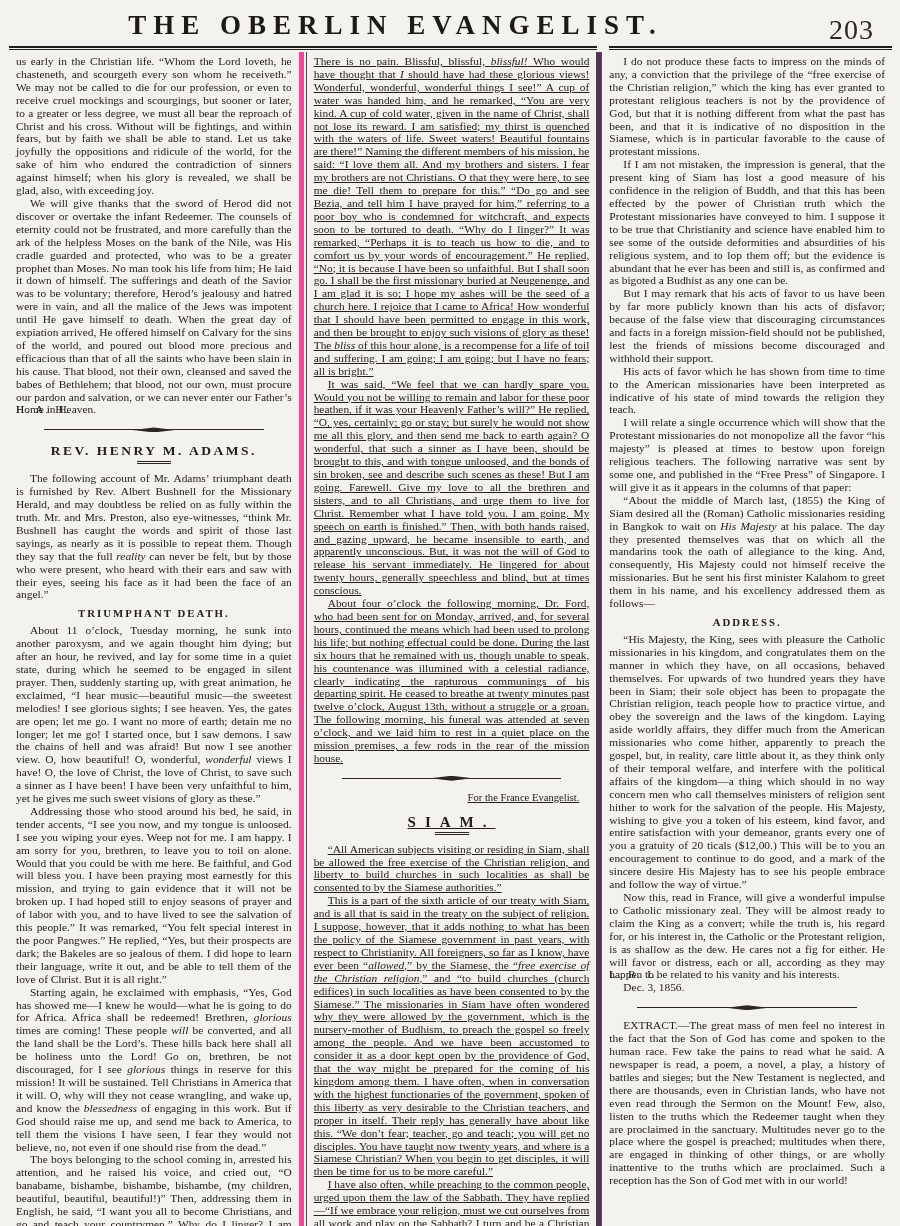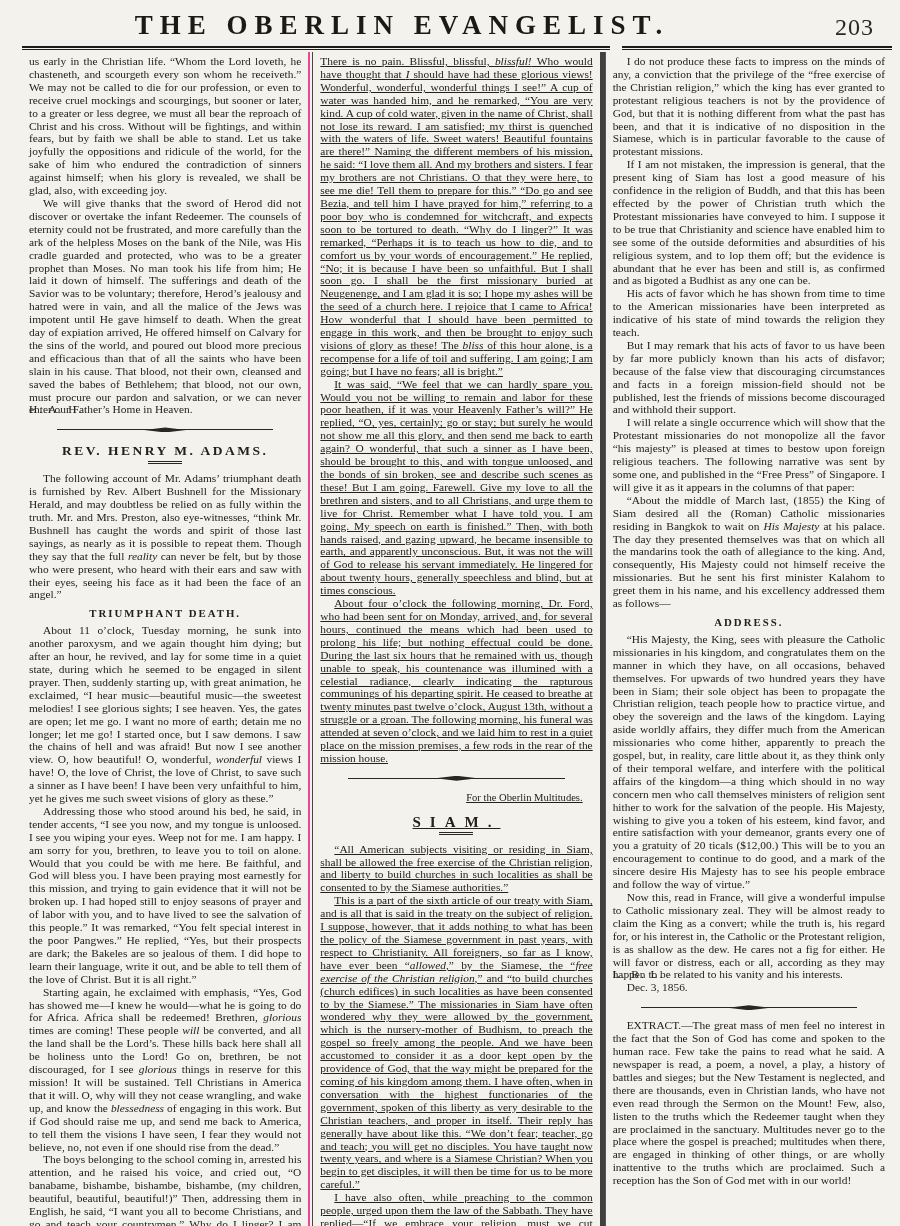--- a/index.html
+++ b/index.html
@@ -8,47 +8,47 @@
     background:#efede6;
     font-family:"Liberation Serif","DejaVu Serif",serif;
     color:#24211c;
   }
   .sheet {
     width:900px; height:1226px;
     background:
       radial-gradient(ellipse at 50% 40%, #f6f4ee 60%, #ecead f 100%),
       #f4f2ec;
     background-color:#f4f2ec;
-    padding:8px 8px 0 22px;
+    padding:8px 8px 0 9px;
     position:relative;
   }
   
   .masthead { position:relative; height:34px; }
   .masthead-title {
     position:absolute; left:0; right:110px; top:2px;
     text-align:center;
     font-size:27px; letter-spacing:7px; font-weight:bold;
     color:#1c1a16;
   }
   .masthead-page {
     position:absolute; right:18px; top:6px;
-    font-size:24px; letter-spacing:1px; color:#2b2822;
+    font-size:28px; letter-spacing:1px; color:#2b2822;
   }
   .head-rules { display:flex; gap:12px; margin-top:4px; }
   .dbl-rule { height:4px; border-top:2px solid #1e1c18; border-bottom:1px solid #1e1c18; }
   .dbl-rule.left { width:588px; }
   .dbl-rule.right { flex:1; }
   
   .columns { display:flex; height:1174px; overflow:hidden; margin-top:2px; }
   .col {
     flex:1 1 0; padding:3px 7px 0 7px;
     font-size:11.4px; line-height:12.9px;
     overflow:hidden;
   }
-  .col-1 { border-right:2px solid #ec4899; }
+  .col-1 { border-right:5px solid #ec4899; }
   .col-2 { border-left:1px solid #4a463e; border-right:5px solid #404040; margin-left:2px; margin-right:0;text-decoration:underline; }
   .col-3 { border-left:1px solid #a21caf; }
   
   .para { text-align:justify; text-indent:14px; }
   .para.noindent { text-indent:0; }
   .heading {
     text-align:center; font-weight:bold;
     font-size:13.5px; letter-spacing:2.5px;
     margin:11px 0 3px 0;
   }
@@ -105,32 +105,32 @@
         <div class="para">About 11 o’clock, Tuesday morning, he sunk into another paroxysm, and we again thought him dying; but after an hour, he revived, and lay for some time in a quiet state, during which he seemed to be engaged in silent prayer. Then, suddenly starting up, with great animation, he exclaimed, “I hear music—beautiful music—the sweetest melodies! I see glorious sights; I see heaven. Yes, the gates are open; let me go. I want no more of earth; detain me no longer; let me go! I started once, but I saw demons. I saw the chains of hell and was afraid! But now I see another view. O, how beautiful! O, wonderful, <i>wonderful</i> views I have! O, the love of Christ, the love of Christ, to save such a sinner as I have been! I have been very unfaithful to him, yet he gives me such sweet visions of glory as these.”</div>
         <div class="para">Addressing those who stood around his bed, he said, in tender accents, “I see you now, and my tongue is unloosed. I see you wiping your eyes. Weep not for me. I am happy. I am sorry for you, brethren, to leave you to toil on alone. Would that you could be with me here. Be faithful, and God will bless you. I have been praying most earnestly for this mission, and trying to gain evidence that it will not be broken up. I had hoped still to enjoy seasons of prayer and of labor with you, and to have lived to see the salvation of this people.” It was remarked, “You felt special interest in the poor Pangwes.” He replied, “Yes, but their prospects are dark; the Bakeles are so jealous of them. I did hope to learn their language, write it out, and be able to tell them of the love of Christ. But it is all right.”</div>
         <div class="para">Starting again, he exclaimed with emphasis, “Yes, God has showed me—I knew he would—what he is going to do for Africa. Africa shall be redeemed! Brethren, <i>glorious</i> times are coming! These people <i>will</i> be converted, and all the land shall be the Lord’s. These hills back here shall all be holiness unto the Lord! Go on, brethren, be not discouraged, for I see <i>glorious</i> things in reserve for this mission! It will be sustained. Tell Christians in America that it will. O, why will they not cease wrangling, and wake up, and know the <i>blessedness</i> of engaging in this work. But if God should raise me up, and send me back to America, to tell them the visions I have seen, I fear they would not believe, no, not even if one should rise from the dead.”</div>
         <div class="para">The boys belonging to the school coming in, arrested his attention, and he raised his voice, and cried out, “O banabame, bishambe, bishambe, bishambe, (my children, beautiful, beautiful, beautiful!)” Then, addressing them in English, he said, “I want you all to become Christians, and go and teach your countrymen.” Why do I linger? I am going; I am going; the cords of life are breaking; O, the —no, the  of dying.</div>
       </div>
     <div class="col col-2">
         <div class="para noindent">There is no pain. Blissful, blissful, <i>blissful!</i> Who would have thought that <i>I</i> should have had these glorious views! Wonderful, wonderful, wonderful things I see!” A cup of water was handed him, and he remarked, “You are very kind. A cup of cold water, given in the name of Christ, shall not lose its reward. I am satisfied; my thirst is quenched with the waters of life. Sweet waters! Beautiful fountains are there!” Naming the different members of his mission, he said: “I love them all. And my brothers and sisters. I fear my brothers are not Christians. O that they were here, to see me die! Tell them to prepare for this.” “Do go and see Bezia, and tell him I have prayed for him,” referring to a poor boy who is condemned for witchcraft, and expects soon to be tortured to death. “Why do I linger?” It was remarked, “Perhaps it is to teach us how to die, and to comfort us by your words of encouragement.” He replied, “No; it is because I have been so unfaithful. But I shall soon go. I shall be the first missionary buried at Neugenenge, and I am glad it is so; I hope my ashes will be the seed of a church here. I rejoice that I came to Africa! How wonderful that I should have been permitted to engage in this work, and then be brought to enjoy such visions of glory as these! The <i>bliss</i> of this hour alone, is a recompense for a life of toil and suffering. I am going; I am going; but I have no fears; all is bright.”</div>
         <div class="para">It was said, “We feel that we can hardly spare you. Would you not be willing to remain and labor for these poor heathen, if it was your Heavenly Father’s will?” He replied, “O, yes, certainly; go or stay; but surely he would not show me all this glory, and then send me back to earth again? O wonderful, that such a sinner as I have been, should be brought to this, and with tongue unloosed, and the bonds of sin broken, see and describe such scenes as these! But I am going. Farewell. Give my love to all the brethren and sisters, and to all Christians, and urge them to live for Christ. Remember what I have told you. I am going. My speech on earth is finished.” Then, with both hands raised, and gazing upward, he became insensible to earth, and apparently unconscious. But, it was not the will of God to release his servant immediately. He lingered for about twenty hours, generally speechless and blind, but at times conscious.</div>
         <div class="para">About four o’clock the following morning, Dr. Ford, who had been sent for on Monday, arrived, and, for several hours, continued the means which had been used to prolong his life; but nothing effectual could be done. During the last six hours that he remained with us, though unable to speak, his countenance was illumined with a celestial radiance, clearly indicating the rapturous communings of his departing spirit. He ceased to breathe at twenty minutes past twelve o’clock, August 13th, without a struggle or a groan. The following morning, his funeral was attended at seven o’clock, and we laid him to rest in a quiet place on the mission premises, a few rods in the rear of the mission house.</div>
         <div class="ornament"></div>
-        <div class="credit">For the Oberlin Multitudes.</div>
+        <div class="credit">For the France Evangelist.</div>
         <div class="heading spread">SIAM.</div>
         <div class="heading-rule"></div>
         <div class="para">“All American subjects visiting or residing in Siam, shall be allowed the free exercise of the Christian religion, and liberty to build churches in such localities as shall be consented to by the Siamese authorities.”</div>
         <div class="para">This is a part of the sixth article of our treaty with Siam, and is all that is said in the treaty on the subject of religion. I suppose, however, that it adds nothing to what has been the policy of the Siamese government in past years, with respect to Christianity. All foreigners, so far as I know, have ever been “<i>allowed</i>,” by the Siamese, the “<i>free exercise of the Christian religion</i>,” and “to build churches (church edifices) in such localities as have been consented to by the Siamese.” The missionaries in Siam have often wondered why they were allowed by the government, which is the nursery-mother of Budhism, to preach the gospel so freely among the people. And we have been accustomed to consider it as a door kept open by the providence of God, that the way might be prepared for the coming of his kingdom among them. I have often, when in conversation with the highest functionaries of the government, spoken of this liberty as very desirable to the Christian teachers, and proper in itself. Their reply has generally have about like this. “We don’t fear; teacher, go and teach; you will get no disciples. You have taught now twenty years, and where is a Siamese Christian? When you begin to get disciples, it will then be time for us to be more careful.”</div>
         <div class="para">I have also often, while preaching to the common people, urged upon them the law of the Sabbath. They have replied—“If we embrace your religion, must we cut ourselves from all work and play on the Sabbath? I turn and be a Christian to-day, to-morrow comes Sunday. The Lord of Life (the King) orders us to royal labor. What, then, teacher?” “God is the King of kings,” I have replied, “and his law is higher than any other. All kings and all people are bound to obey it.” “Boh!! Who can cut the will of the Sacred One (King.) He would die in a moment and fall into hell.”</div>
       </div>
     <div class="col col-3">
         <div class="para">I do not produce these facts to impress on the minds of any, a conviction that the privilege of the “free exercise of the Christian religion,” which the king has ever granted to protestant religious teachers is not by the providence of God, but that it is nothing different from what the past has been, and that it is indicative of no disposition in the Siamese, which is in particular favorable to the cause of protestant missions.</div>
         <div class="para">If I am not mistaken, the impression is general, that the present king of Siam has lost a good measure of his confidence in the religion of Buddh, and that this has been effected by the power of Christian truth which the Protestant missionaries have conveyed to him. I suppose it to be true that Christianity and science have enabled him to see some of the outside deformities and absurdities of his religious system, and to lop them off; but the evidence is abundant that he ever has been and still is, as confirmed and as bigoted a Budhist as any one can be.</div>
+        <div class="para">But I may remark that his acts of favor to us have been by far more publicly known than his acts of disfavor; because of the false view that discouraging circumstances and facts in a foreign mission-field should not be published, lest the friends of missions become discouraged and withhold their support.</div>
         <div class="para">His acts of favor which he has shown from time to time to the American missionaries have been interpreted as indicative of his state of mind towards the religion they teach.</div>
-        <div class="para">But I may remark that his acts of favor to us have been by far more publicly known than his acts of disfavor; because of the false view that discouraging circumstances and facts in a foreign mission-field should not be published, lest the friends of missions become discouraged and withhold their support.</div>
         <div class="para">I will relate a single occurrence which will show that the Protestant missionaries do not monopolize all the favor “his majesty” is pleased at times to bestow upon foreign religious teachers. The following narrative was sent by some one, and published in the “Free Press” of Singapore. I will give it as it appears in the columns of that paper:</div>
         <div class="para">“About the middle of March last, (1855) the King of Siam desired all the (Roman) Catholic missionaries residing in Bangkok to wait on <i>His Majesty</i> at his palace. The day they presented themselves was that on which all the mandarins took the oath of allegiance to the king. And, consequently, His Majesty could not himself receive the missionaries. But he sent his first minister Kalahom to greet them in his name, and his excellency addressed them as follows—</div>
         <div class="subheading">ADDRESS.</div>
         <div class="para">“His Majesty, the King, sees with pleasure the Catholic missionaries in his kingdom, and congratulates them on the manner in which they have, on all occasions, behaved themselves. For upwards of two hundred years they have been in Siam; their sole object has been to propagate the Christian religion, teach people how to practice virtue, and obey the sovereign and the laws of the kingdom. Laying aside worldly affairs, they differ much from the American missionaries who come hither, apparently to preach the gospel, but, in reality, care little about it, as they think only of their temporal welfare, and interfere with the political affairs of the kingdom—a thing which should in no way concern men who call themselves ministers of religion sent hither to work for the salvation of the people. His Majesty, wishing to give you a token of his esteem, kind favor, and entire satisfaction with your demeanor, grants every one of you a gratuity of 20 ticals ($12,00.) This will be to you an encouragement to continue to do good, and a mark of the sincere desire His Majesty has to see his people embrace and follow the way of virtue.”</div>
         <div class="para">Now this, read in France, will give a wonderful impulse to Catholic missionary zeal. They will be almost ready to claim the King as a convert; while the truth is, his regard for, or his interest in, the Catholic or the Protestant religion, is as shallow as the dew. He cares not a fig for either. He will favor or distress, each or all, according as they may happen to be related to his vanity and his interests.</div>
         <div class="signature pullup">L. B. L.</div>
         <div class="dateline">Dec. 3, 1856.</div>
         <div class="ornament"></div>
         <div class="para">EXTRACT.—The great mass of men feel no interest in the fact that the Son of God has come and spoken to the human race. Few take the pains to read what he said. A newspaper is read, a poem, a novel, a play, a history of battles and sieges; but the New Testament is neglected, and there are thousands, even in Christian lands, who have not even read through the Sermon on the Mount! Few, also, listen to the truths which the Redeemer taught when they are proclaimed in the sanctuary. Multitudes never go to the place where the gospel is preached; multitudes when there, are engaged in thinking of other things, or are wholly inattentive to the truths which are proclaimed. Such a reception has the Son of God met with in our world!</div>
       </div>

